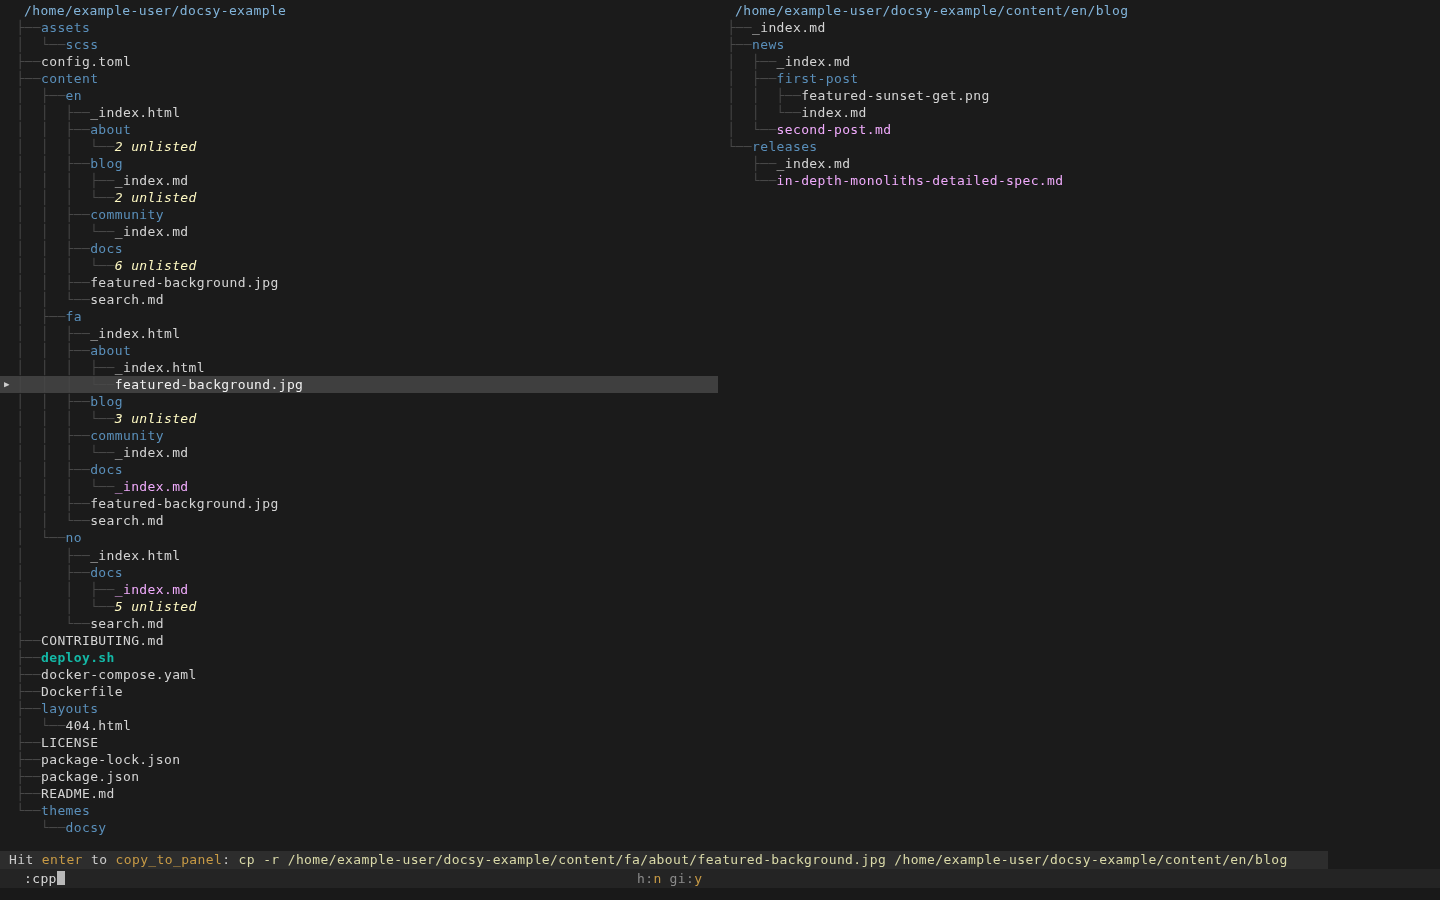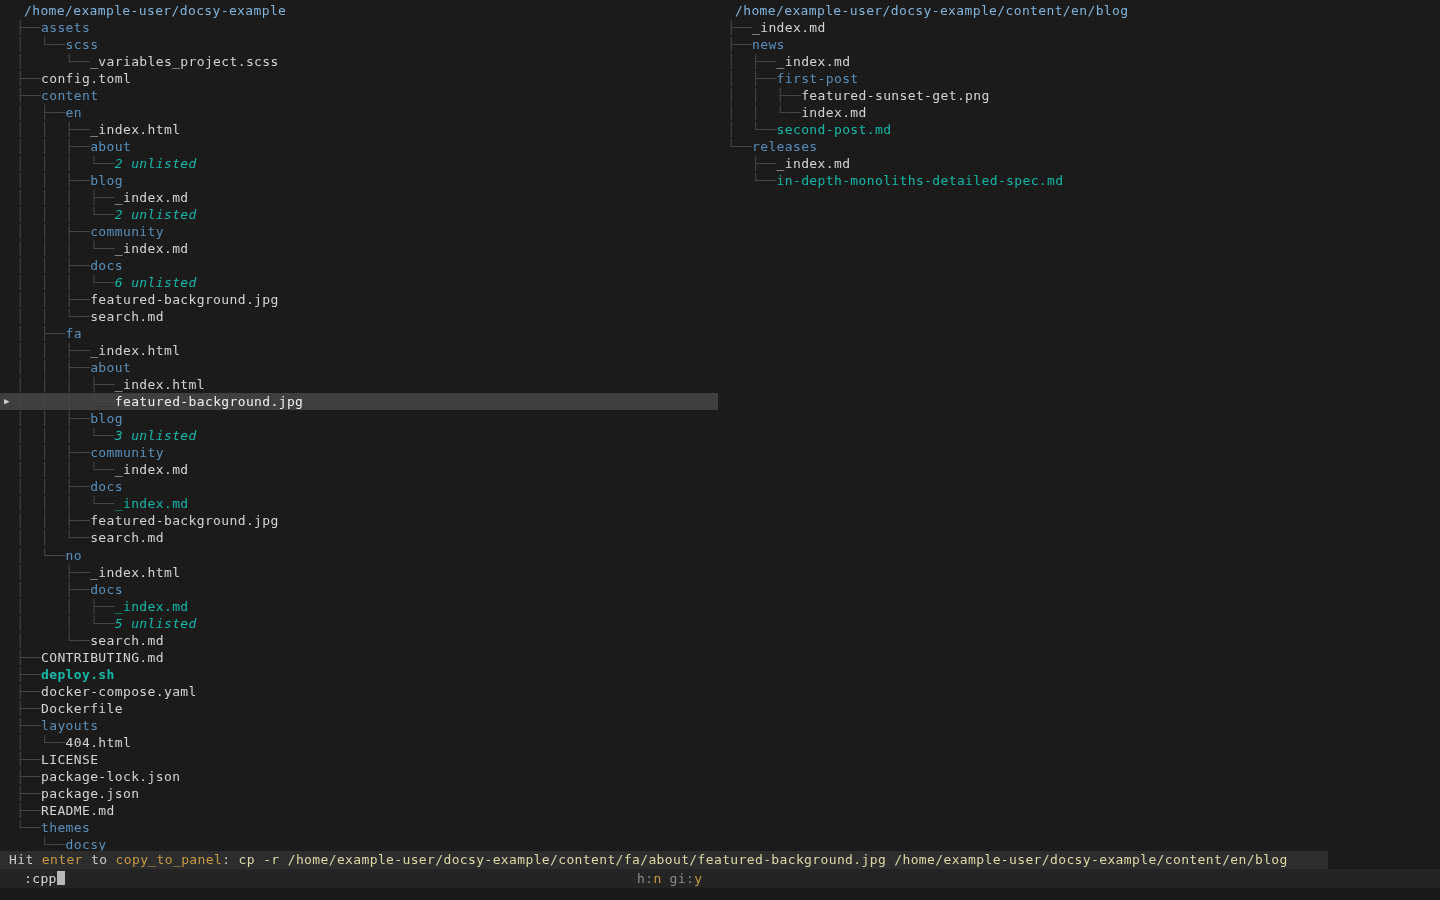--- a/index.html
+++ b/index.html
@@ -12,23 +12,23 @@
   .panel{position:absolute;top:0;height:849px;padding-top:2px;overflow:hidden;}
   .panel-left{left:0;width:718px;}
   .panel-right{left:711px;width:722px;}
   .row{height:17.02px;line-height:17.02px;white-space:pre;position:relative;}
   .row.selected{background:#3f3f3f;}
   .row.selected .t-file{color:#f0f0f0;}
   .prefix{color:#474747;}
   .t-title{color:#82b4da;padding-left:24px;}
   .t-dir{color:#5a8fba;}
   .t-file{color:#d4d4d4;}
-  .t-new{color:#14b8a6;}
+  .t-new{color:#f0abfc;}
   .t-exec{color:#14b8a6;font-weight:bold;}
-  .t-unl{color:#14b8a6;font-style:italic;}
+  .t-unl{color:#fef9c3;font-style:italic;}
   .sel-arrow{
     position:absolute;left:4px;top:0;height:17px;line-height:17px;
     font-size:9px;color:#cfcfcf;letter-spacing:0;
   }
   .status-bar{
     position:absolute;left:0;top:851px;width:1328px;height:18px;line-height:18px;
     background:#2d2d2d;padding-left:9px;box-sizing:border-box;white-space:pre;overflow:hidden;
   }
   .st-normal{color:#cbcbcb;}
   .st-key{color:#c79a45;}
@@ -52,21 +52,20 @@
 </style>
 </head>
 <body>
 
 <div class="screen">
 
   <div class="panel panel-left">
       <div class="row"><span class="t-title">/home/example-user/docsy-example</span></div>
       <div class="row"><span class="prefix">  ├──</span><span class="t-dir">assets</span></div>
       <div class="row"><span class="prefix">  │  └──</span><span class="t-dir">scss</span></div>
-      <div class="row"><span class="prefix">  │     └──</span><span class="t-file">_variables_project.scss</span></div>
       <div class="row"><span class="prefix">  ├──</span><span class="t-file">config.toml</span></div>
       <div class="row"><span class="prefix">  ├──</span><span class="t-dir">content</span></div>
       <div class="row"><span class="prefix">  │  ├──</span><span class="t-dir">en</span></div>
       <div class="row"><span class="prefix">  │  │  ├──</span><span class="t-file">_index.html</span></div>
       <div class="row"><span class="prefix">  │  │  ├──</span><span class="t-dir">about</span></div>
       <div class="row"><span class="prefix">  │  │  │  └──</span><span class="t-unl">2 unlisted</span></div>
       <div class="row"><span class="prefix">  │  │  ├──</span><span class="t-dir">blog</span></div>
       <div class="row"><span class="prefix">  │  │  │  ├──</span><span class="t-file">_index.md</span></div>
       <div class="row"><span class="prefix">  │  │  │  └──</span><span class="t-unl">2 unlisted</span></div>
       <div class="row"><span class="prefix">  │  │  ├──</span><span class="t-dir">community</span></div>

